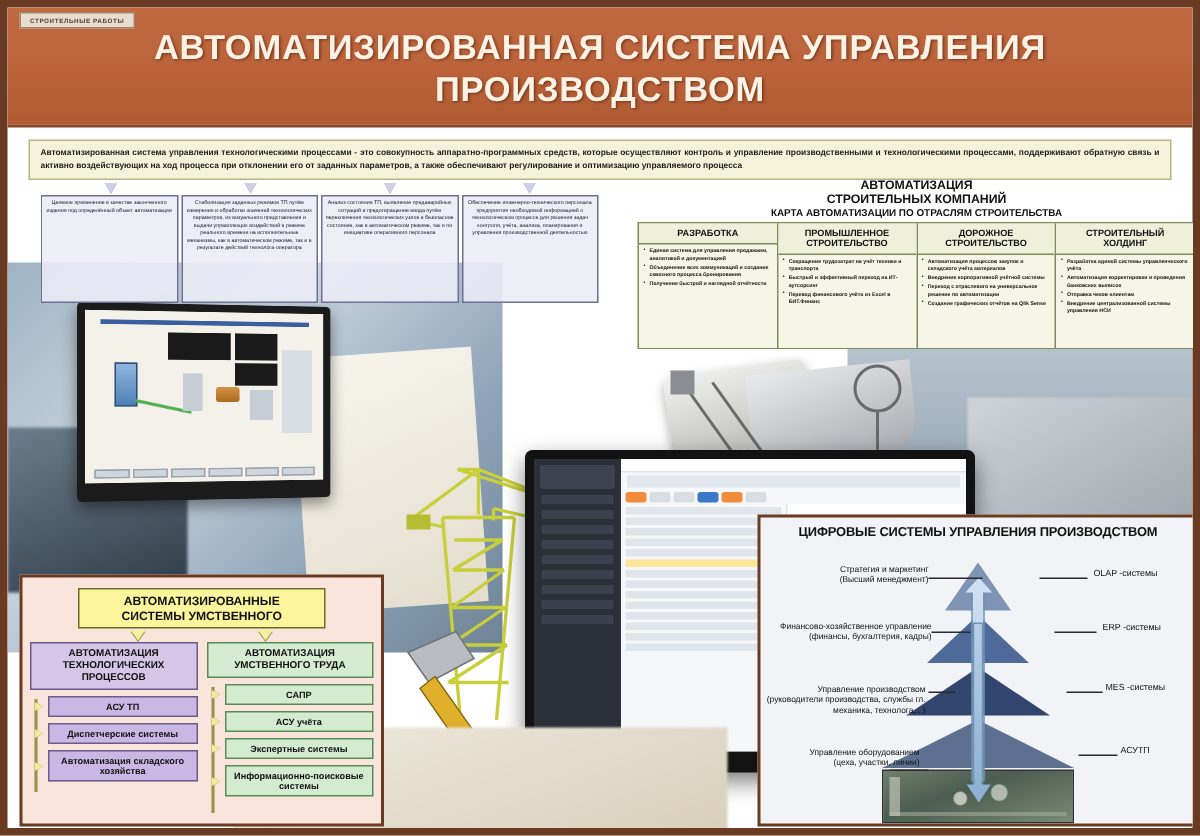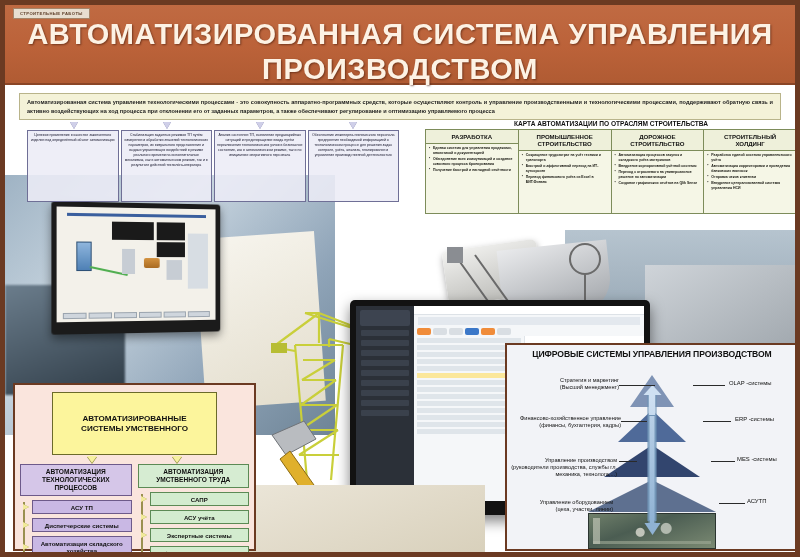--- a/index.html
+++ b/index.html
@@ -23,21 +23,21 @@
   }
   .corner-tag {
     position:absolute; left:8px; top:3px;
     background:#e8ded0; color:#5b3b26;
     font-size:4.2px; letter-spacing:.4px; font-weight:bold;
     padding:2px 6px; border:1px solid #a5856a;
   }
   .title-main {
     position:absolute; left:0; top:12px; width:790px;
     text-align:center; color:#fdf2e4;
-    font-size:29px; font-weight:bold; letter-spacing:.5px;
+    font-size:23px; font-weight:bold; letter-spacing:.5px;
     text-shadow:1px 1px 2px rgba(60,20,5,.55);
     line-height:1.22;
   }
 
   
   .descbar {
     position:absolute; left:14px; top:88px; width:762px;
     background:#f4f2d8; border:1px solid #b9b48a;
     padding:4px 7px;
     font-size:5.6px; font-weight:bold; color:#1d1d1d;
@@ -177,21 +177,21 @@
 
   
   .asu {
     position:absolute; left:8px; top:378px; width:243px; height:168px;
     background:#fae5dd; border:2px solid #6b3a22; padding:5px;
   }
   .asu-top {
     margin:2px auto 0 auto; width:72%;
     background:#fcf59c; border:1px solid #6b6b2a;
     text-align:center; font-size:8.1px; font-weight:bold; color:#111;
-    padding:21px 2px; line-height:1.2;
+    padding:3px 2px; line-height:1.2;
   }
   .asu-arrows { display:flex; justify-content:space-around; margin-top:1px; padding:0 30px; }
   .arw-y {
     width:0;height:0;border-left:5px solid transparent;border-right:5px solid transparent;
     border-top:7px solid #f7f0a0;
     filter:drop-shadow(0 1px .4px #8a8a3a);
   }
   .asu-cols { display:flex; gap:6px; margin-top:1px; }
   .asu-col { flex:1; }
   .asu-head {
@@ -417,20 +417,24 @@
     </div>
     <div class="fn-cols">
       <div class="fn-col">Целевое применение в качестве законченного изделия под определённый объект автоматизации</div>
       <div class="fn-col">Стабилизация заданных режимов ТП путём измерения и обработки значений технологических параметров, их визуального представления и выдачи управляющих воздействий в режиме реального времени на исполнительные механизмы, как в автоматическом режиме, так и в результате действий техноло́га-оператора</div>
       <div class="fn-col">Анализ состояния ТП, выявление предаварийных ситуаций и предотвращение ввода путём переключения технологических узлов в безопасное состояние, как в автоматическом режиме, так и по инициативе оперативного персонала</div>
       <div class="fn-col">Обеспечение инженерно-технического персонала предприятия необходимой информацией о технологическом процессе для решения задач контроля, учёта, анализа, планирования и управления производственной деятельностью</div>
     </div>
   </div>
 
   <div class="map-panel">
+    <div class="map-t1">
+      <div>АВТОМАТИЗАЦИЯ</div>
+      <div>СТРОИТЕЛЬНЫХ КОМПАНИЙ</div>
+    </div>
     <div class="map-t2">КАРТА АВТОМАТИЗАЦИИ ПО ОТРАСЛЯМ СТРОИТЕЛЬСТВА</div>
     <div class="map-grid">
 
       <div class="map-col">
         <div class="map-head">РАЗРАБОТКА</div>
         <ul class="map-body">
           <li>Единая система для управления продажами, аналитикой и документацией</li>
           <li>Объединение всех коммуникаций и создание сквозного процесса бронирования</li>
           <li>Получение быстрой и наглядной отчётности</li>
         </ul>

